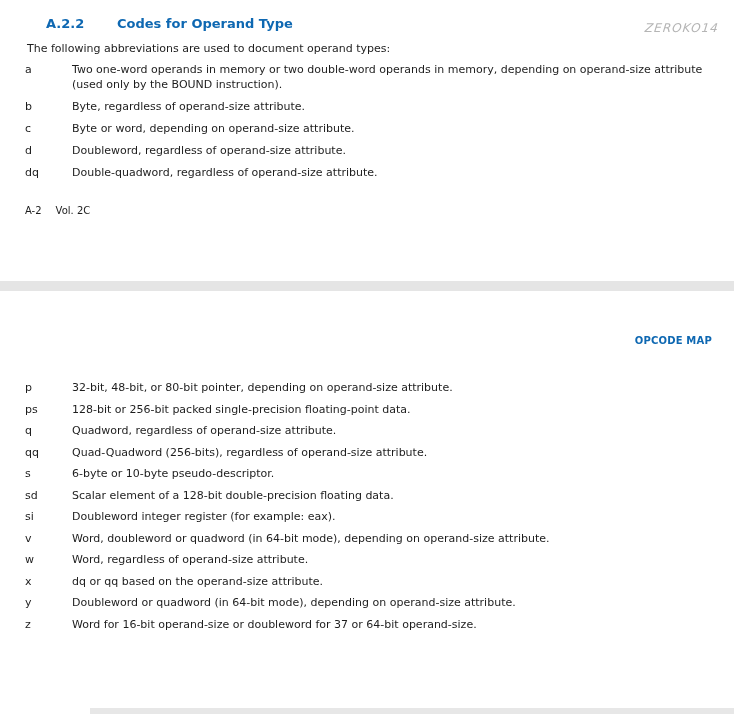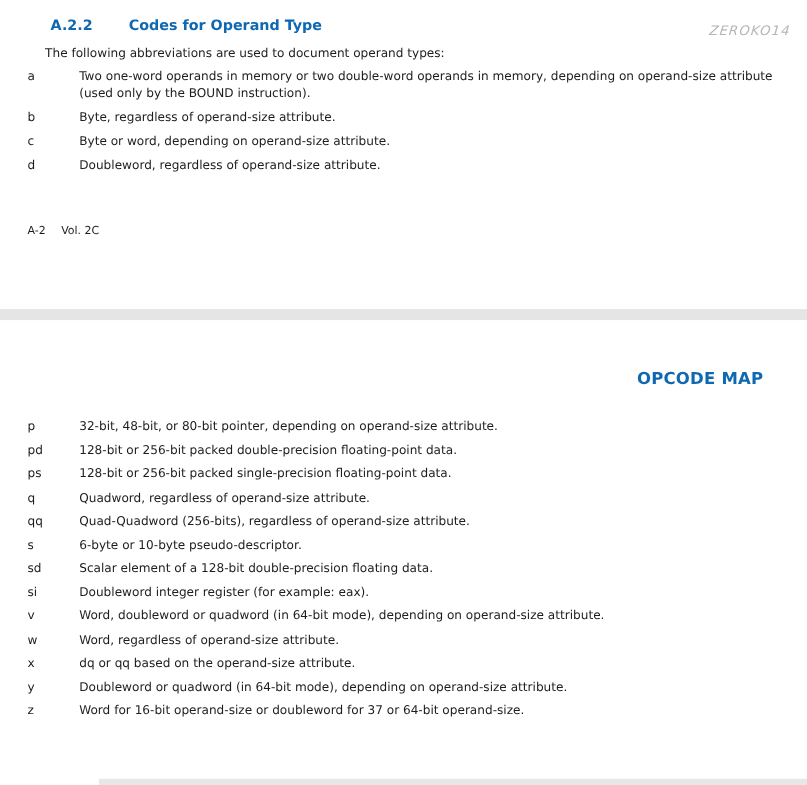--- a/index.html
+++ b/index.html
@@ -13,21 +13,21 @@
     position:absolute;top:16px;left:25px;
     font-size:13px;font-weight:bold;color:#0e68b2;white-space:nowrap;margin-left:21px;
   }
   .sec-num{display:inline-block;width:71px;}
   .watermark{
     position:absolute;top:21px;right:15px;
     font-size:12px;font-style:italic;color:#b5b5b5;letter-spacing:1px;
     transform:skewX(-6deg);
   }
   .intro{
-    position:absolute;top:41px;left:41px;
+    position:absolute;top:41px;left:27px;
     font-size:11px;line-height:15px;
   }
   .def-list{
     position:absolute;left:25px;width:690px;
     font-size:11px;
   }
   .def-list.first{top:62px;}
   .def-list.second{top:380px;}
   .def-row{display:flex;line-height:15px;margin-bottom:7px;}
   .def-list.second .def-row{margin-bottom:6.5px;}
@@ -36,22 +36,22 @@
   .page-footer{
     position:absolute;top:205px;left:25px;
     font-size:10px;white-space:nowrap;text-align:center;
   }
   .page-footer .vol{margin-left:14px;}
   .page-divider{
     position:absolute;top:281px;left:0;width:734px;height:10px;
     background:#e5e5e5;
   }
   .opcode-header{
-    position:absolute;top:335px;right:40px;
-    font-size:15px;font-weight:bold;color:#0e68b2;letter-spacing:0.2px;
+    position:absolute;top:335px;right:22px;
+    font-size:10px;font-weight:bold;color:#0e68b2;letter-spacing:0.2px;
   }
   .bottom-strip{
     position:absolute;bottom:0;left:90px;right:0;height:6px;
     background:#e7e7e7;
   }
 </style>
 </head>
 <body>
 
 <div>
@@ -71,40 +71,40 @@
       <span class="def-desc">Byte, regardless of operand-size attribute.</span>
     </div>
     <div class="def-row">
       <span class="def-term">c</span>
       <span class="def-desc">Byte or word, depending on operand-size attribute.</span>
     </div>
     <div class="def-row">
       <span class="def-term">d</span>
       <span class="def-desc">Doubleword, regardless of operand-size attribute.</span>
     </div>
+    <div class="def-row">
+      <span class="def-term">dq</span>
+      <span class="def-desc">Double-quadword, regardless of operand-size attribute.</span>
+    </div>
   </div>
 
   <div class="page-footer">
     <span>A-2</span><span class="vol">Vol. 2C</span>
   </div>
 </div>
 
 <div class="page-divider"></div>
 
 <div>
   <div class="opcode-header">OPCODE MAP</div>
 
   <div class="def-list second">
     <div class="def-row">
       <span class="def-term">p</span>
       <span class="def-desc">32-bit, 48-bit, or 80-bit pointer, depending on operand-size attribute.</span>
-    </div>
-    <div class="def-row">
-      <span class="def-term">pd</span>
-      <span class="def-desc">128-bit or 256-bit packed double-precision floating-point data.</span>
     </div>
     <div class="def-row">
       <span class="def-term">ps</span>
       <span class="def-desc">128-bit or 256-bit packed single-precision floating-point data.</span>
     </div>
     <div class="def-row">
       <span class="def-term">q</span>
       <span class="def-desc">Quadword, regardless of operand-size attribute.</span>
     </div>
     <div class="def-row">

